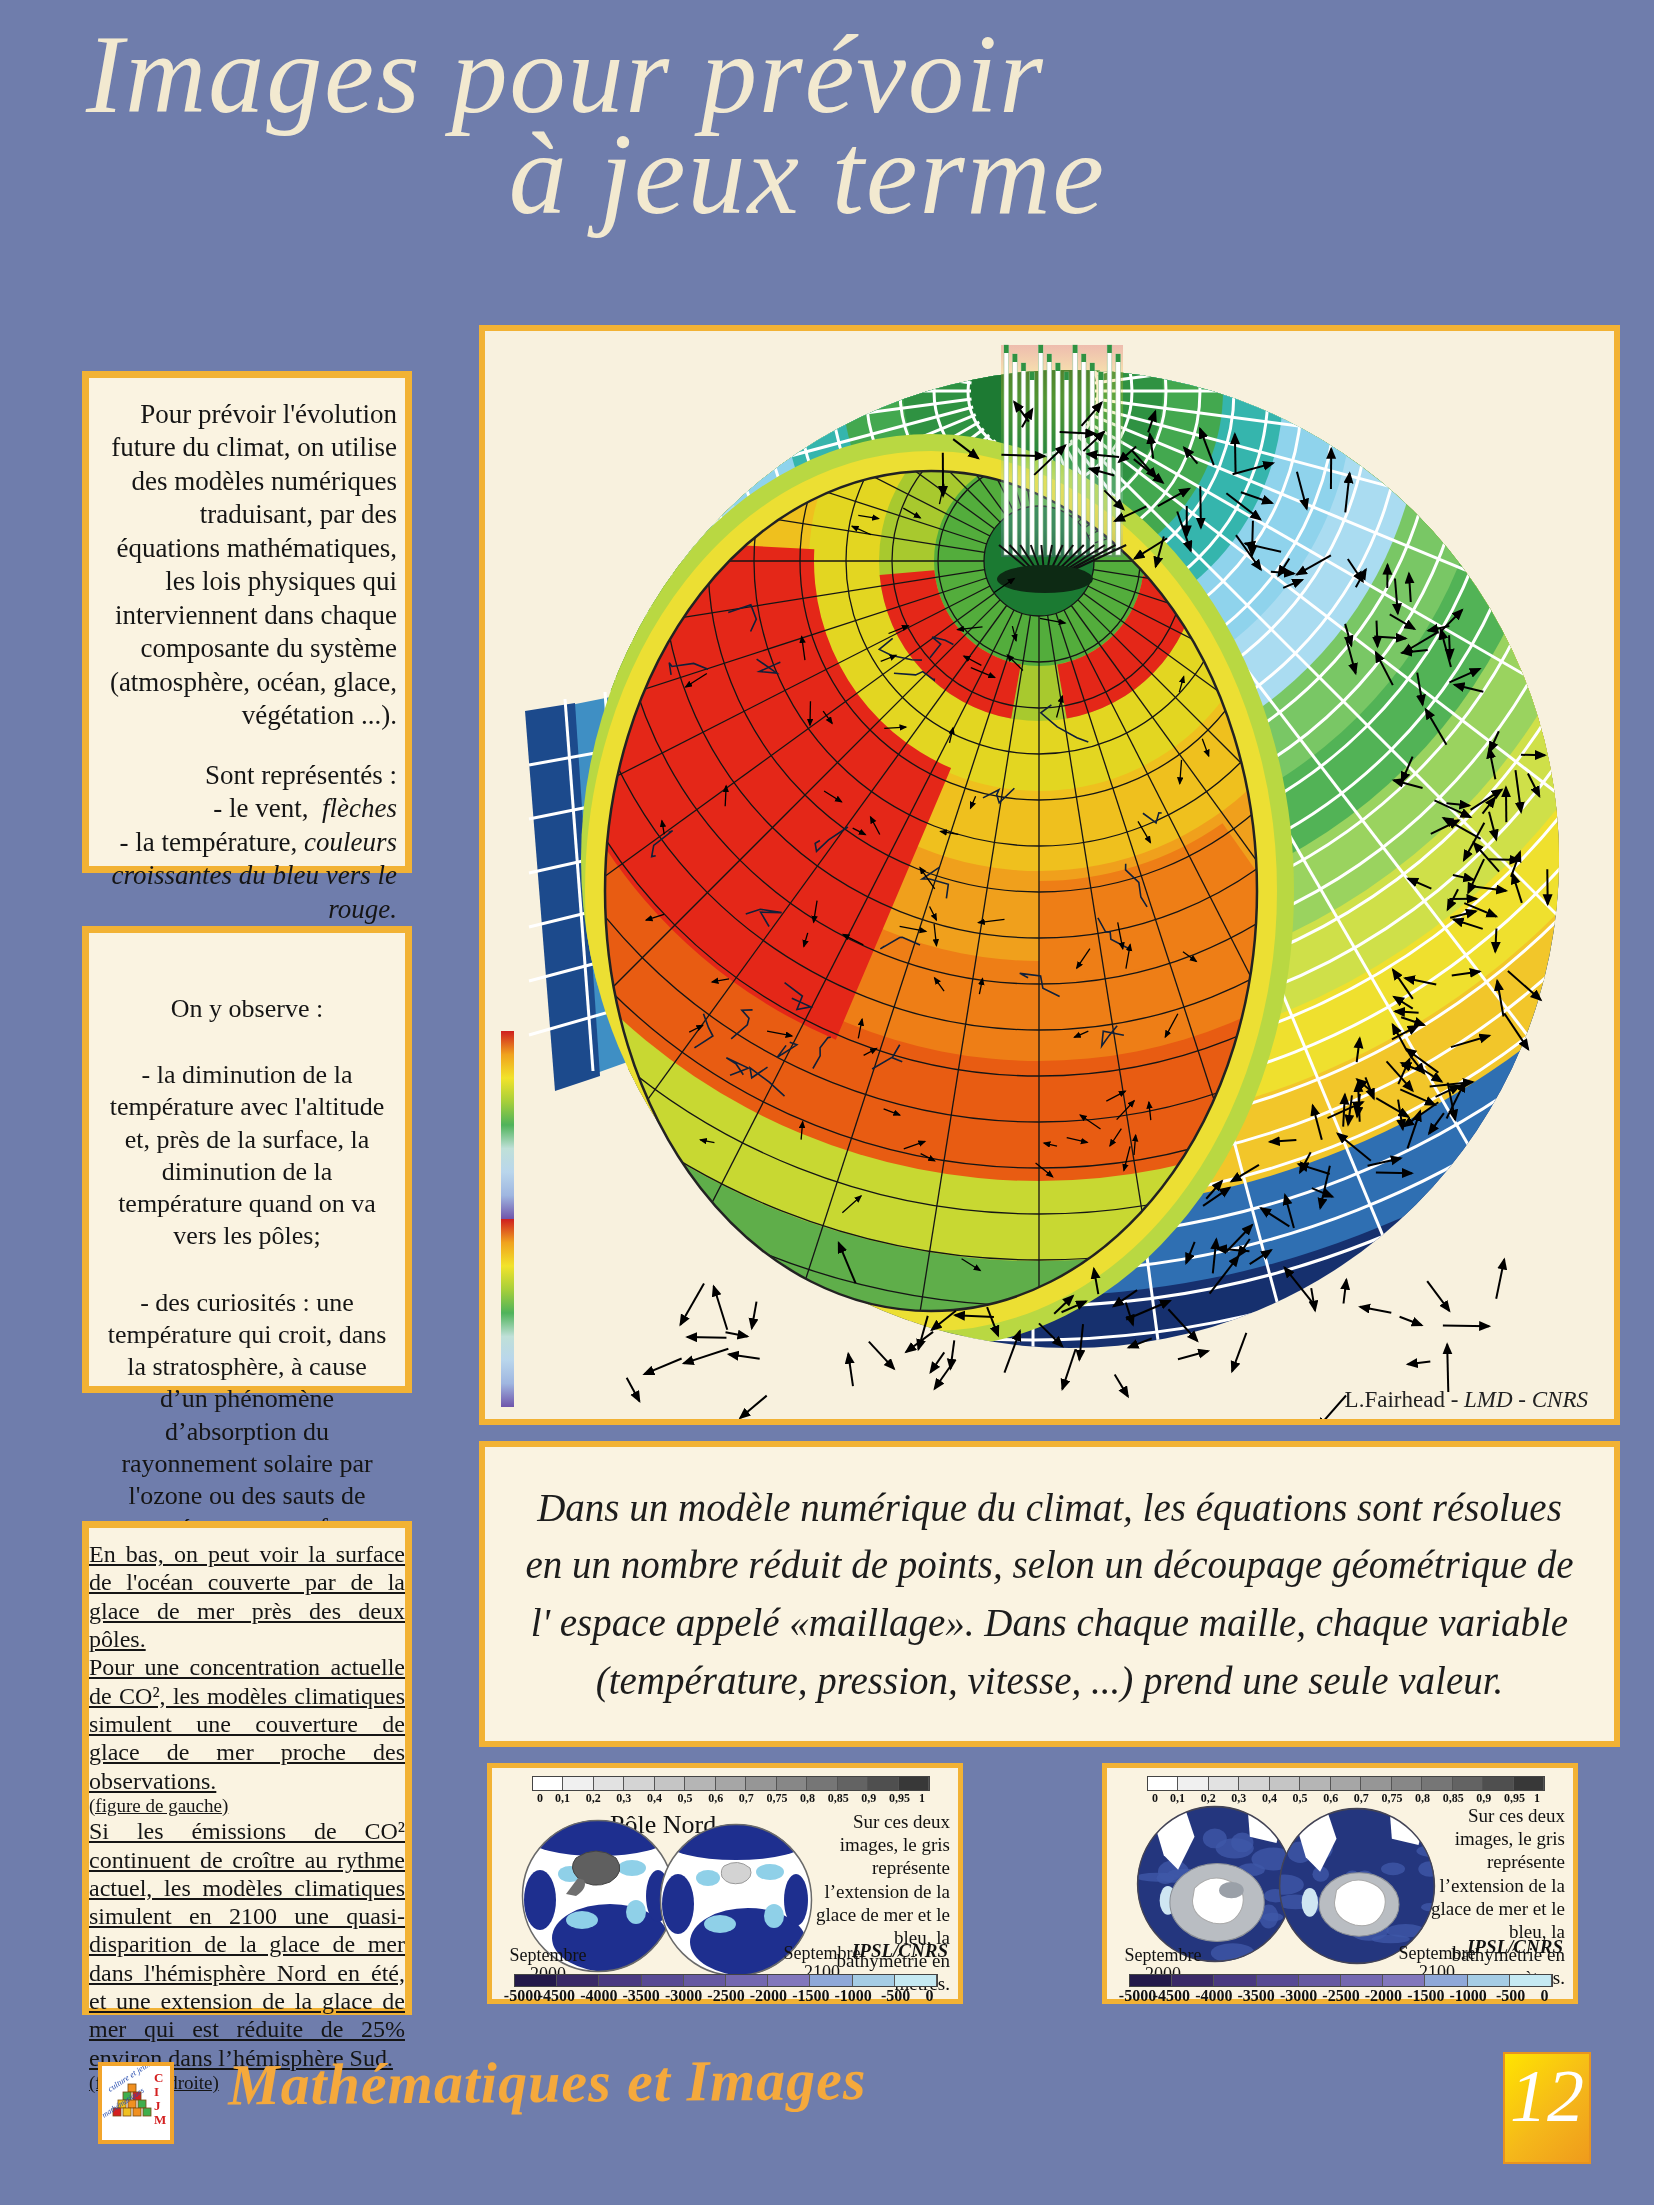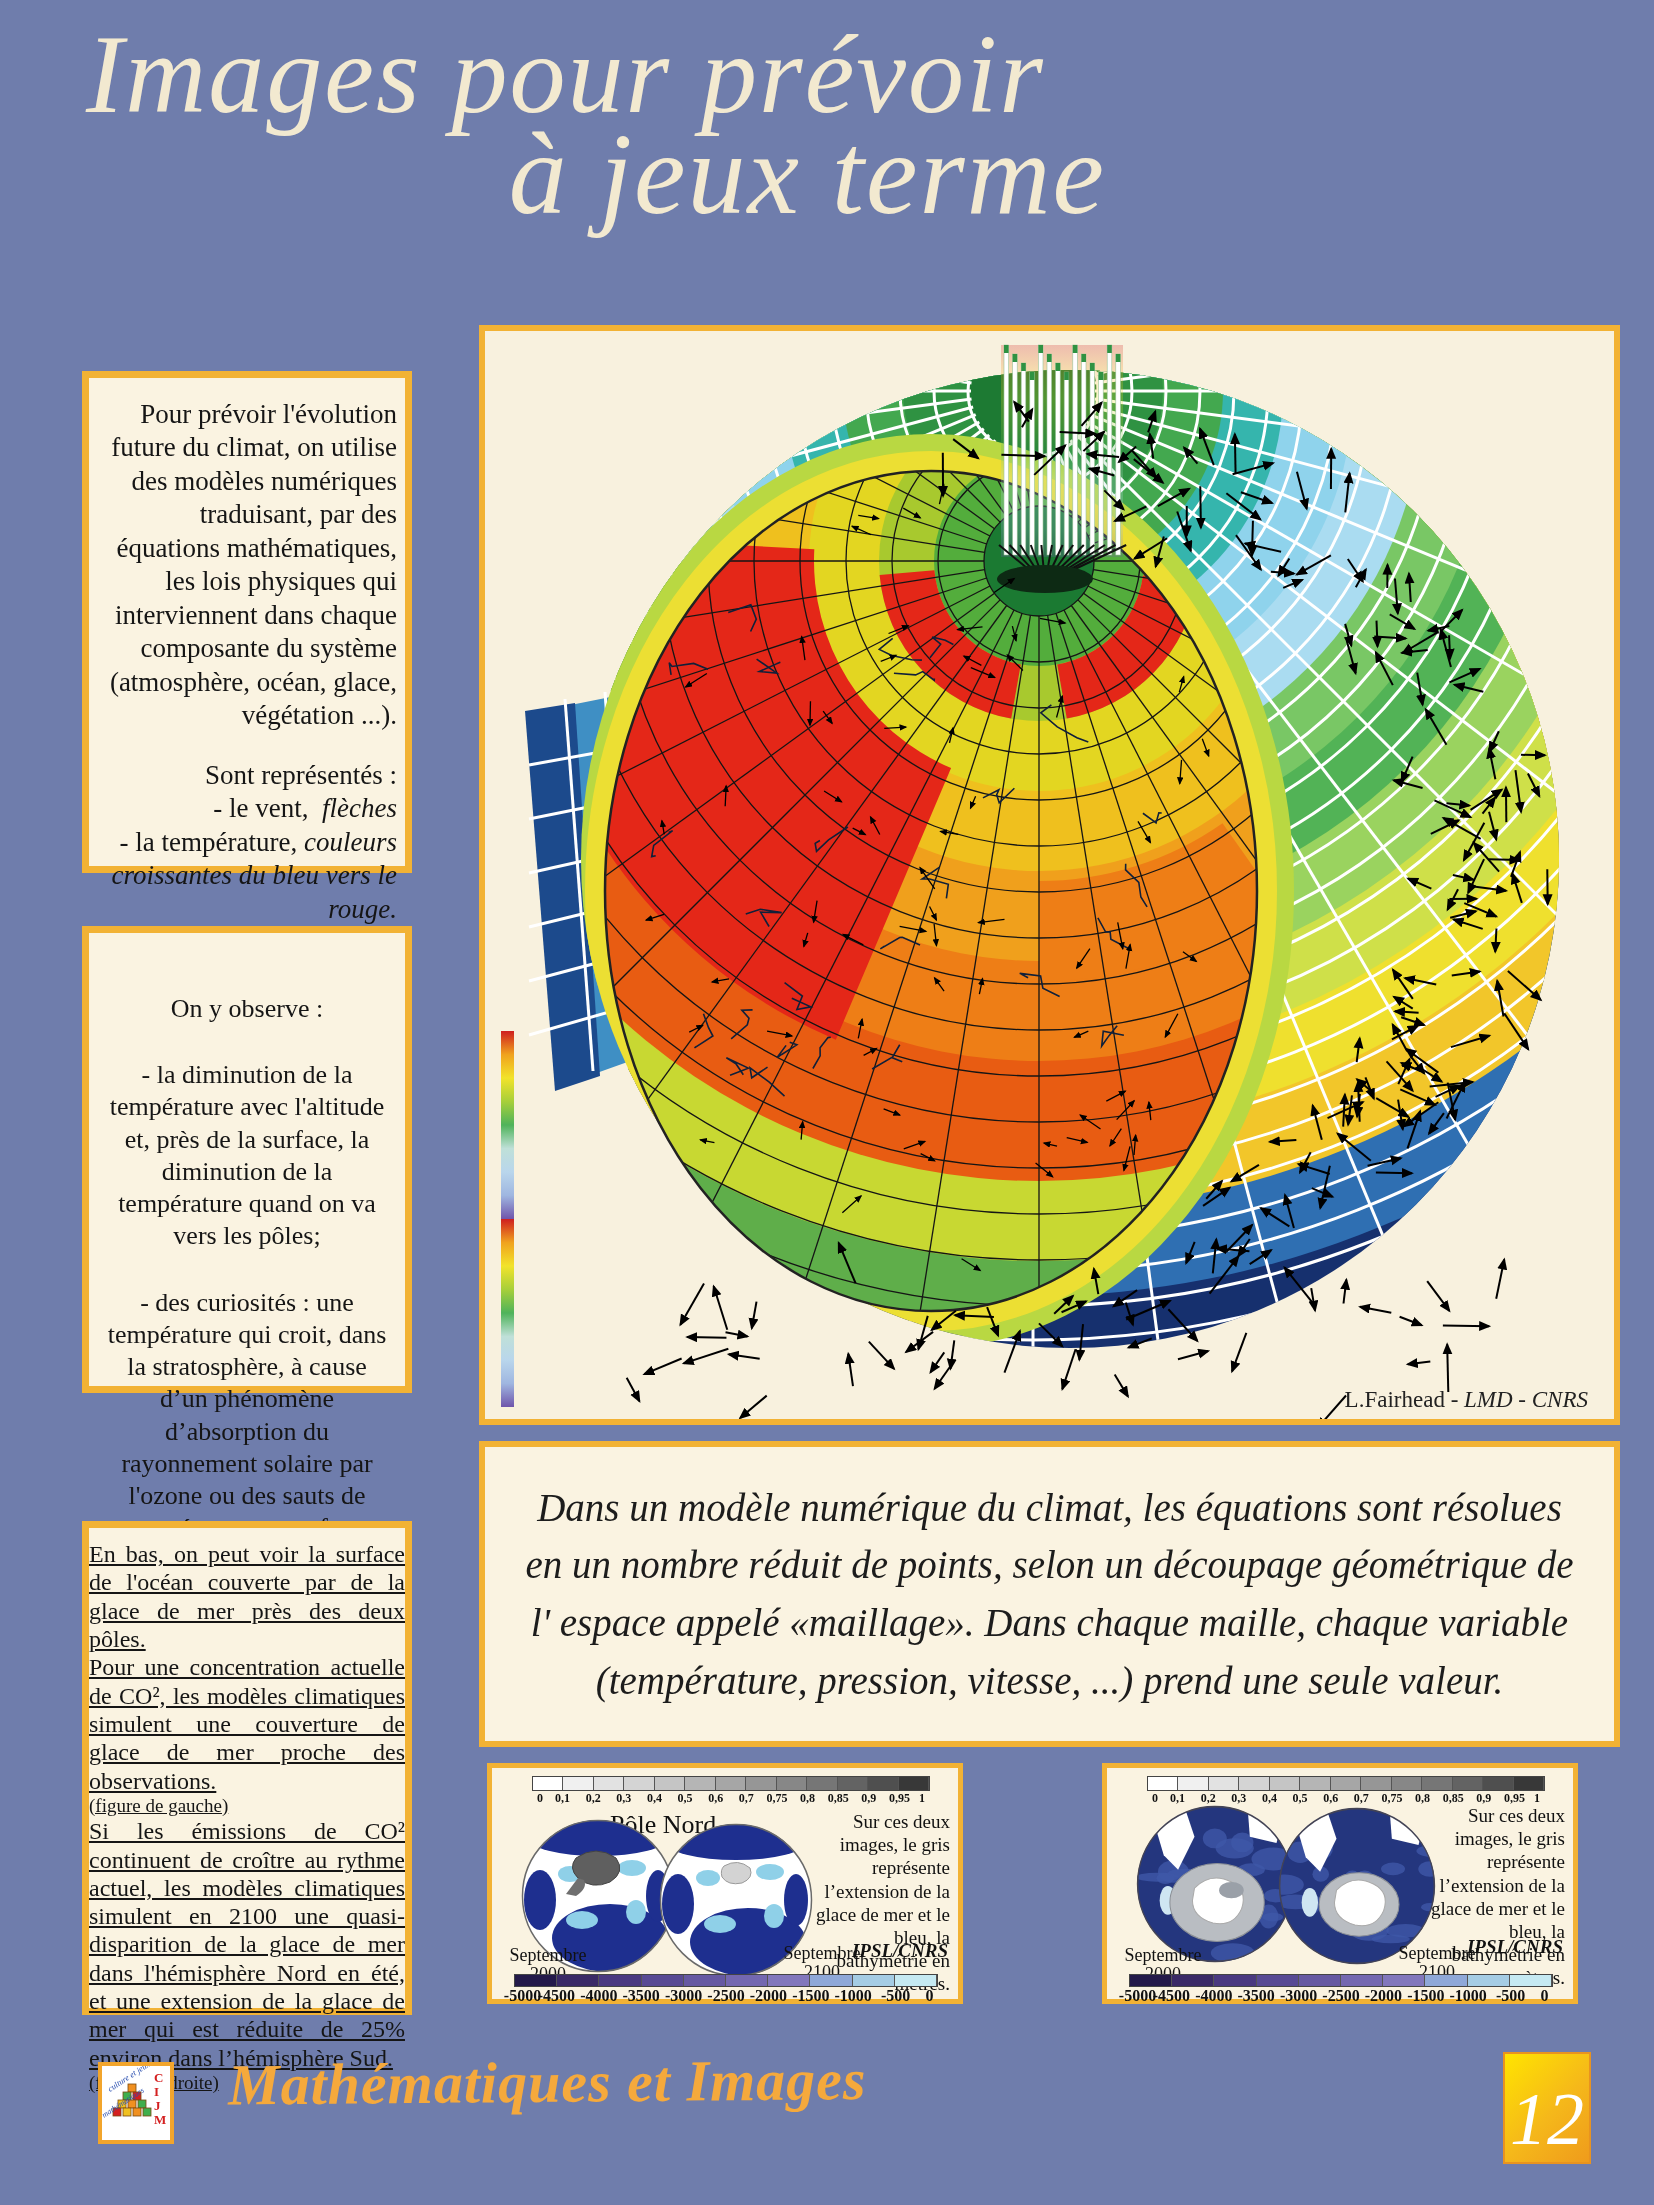--- a/index.html
+++ b/index.html
@@ -33,21 +33,21 @@
   .bar-ticks{position:absolute;left:0;top:100%;width:100%;height:14px;}
   .bar-ticks span{position:absolute;transform:translateX(-50%);font-size:12px;font-weight:bold;color:#111;font-family:"Liberation Serif",serif;white-space:nowrap;}
   .bathy-ticks span{font-family:Liberation Serif, serif;font-size:16px;}
   .pole-title{position:absolute;font-size:26px;color:#111;}
   .panel-desc{position:absolute;font-size:19px;line-height:1.22;text-align:right;color:#111;}
   .panel-credit{position:absolute;font-style:italic;font-weight:bold;font-size:19px;color:#111;}
   .date-label{position:absolute;font-size:18px;line-height:1.05;text-align:center;color:#111;}
   
   #cijm-logo{left:98px;top:2062px;width:76px;height:82px;background:#fff;border:4px solid #f2a52c;box-sizing:border-box;}
   #brand{left:228px;top:2048px;width:830px;color:#f5a93c;font-style:italic;font-weight:bold;font-size:58px;transform:rotate(-0.5deg);letter-spacing:1px;}
-  #page-number-box{left:1503px;top:2052px;width:84px;height:108px;background:linear-gradient(135deg,#ffe400 0%,#f5b81a 55%,#ef9b1c 100%);border:2px solid #e8931f;display:flex;align-items:flex-end;justify-content:center;}
+  #page-number-box{left:1503px;top:2052px;width:84px;height:108px;background:linear-gradient(135deg,#ffe400 0%,#f5b81a 55%,#ef9b1c 100%);border:2px solid #e8931f;display:flex;align-items:flex-start;justify-content:center;}
   #page-number-box span{color:#fff;font-style:italic;font-size:74px;font-family:"Liberation Serif",serif;}
   svg{display:block;}
 </style>
 </head>
 <body>
 
 <div class="abs title-line" id="title1">Images pour prévoir</div>
 <div class="abs title-line" id="title2">à jeux terme</div>
 
 <div class="abs cream-box" id="intro-box">

